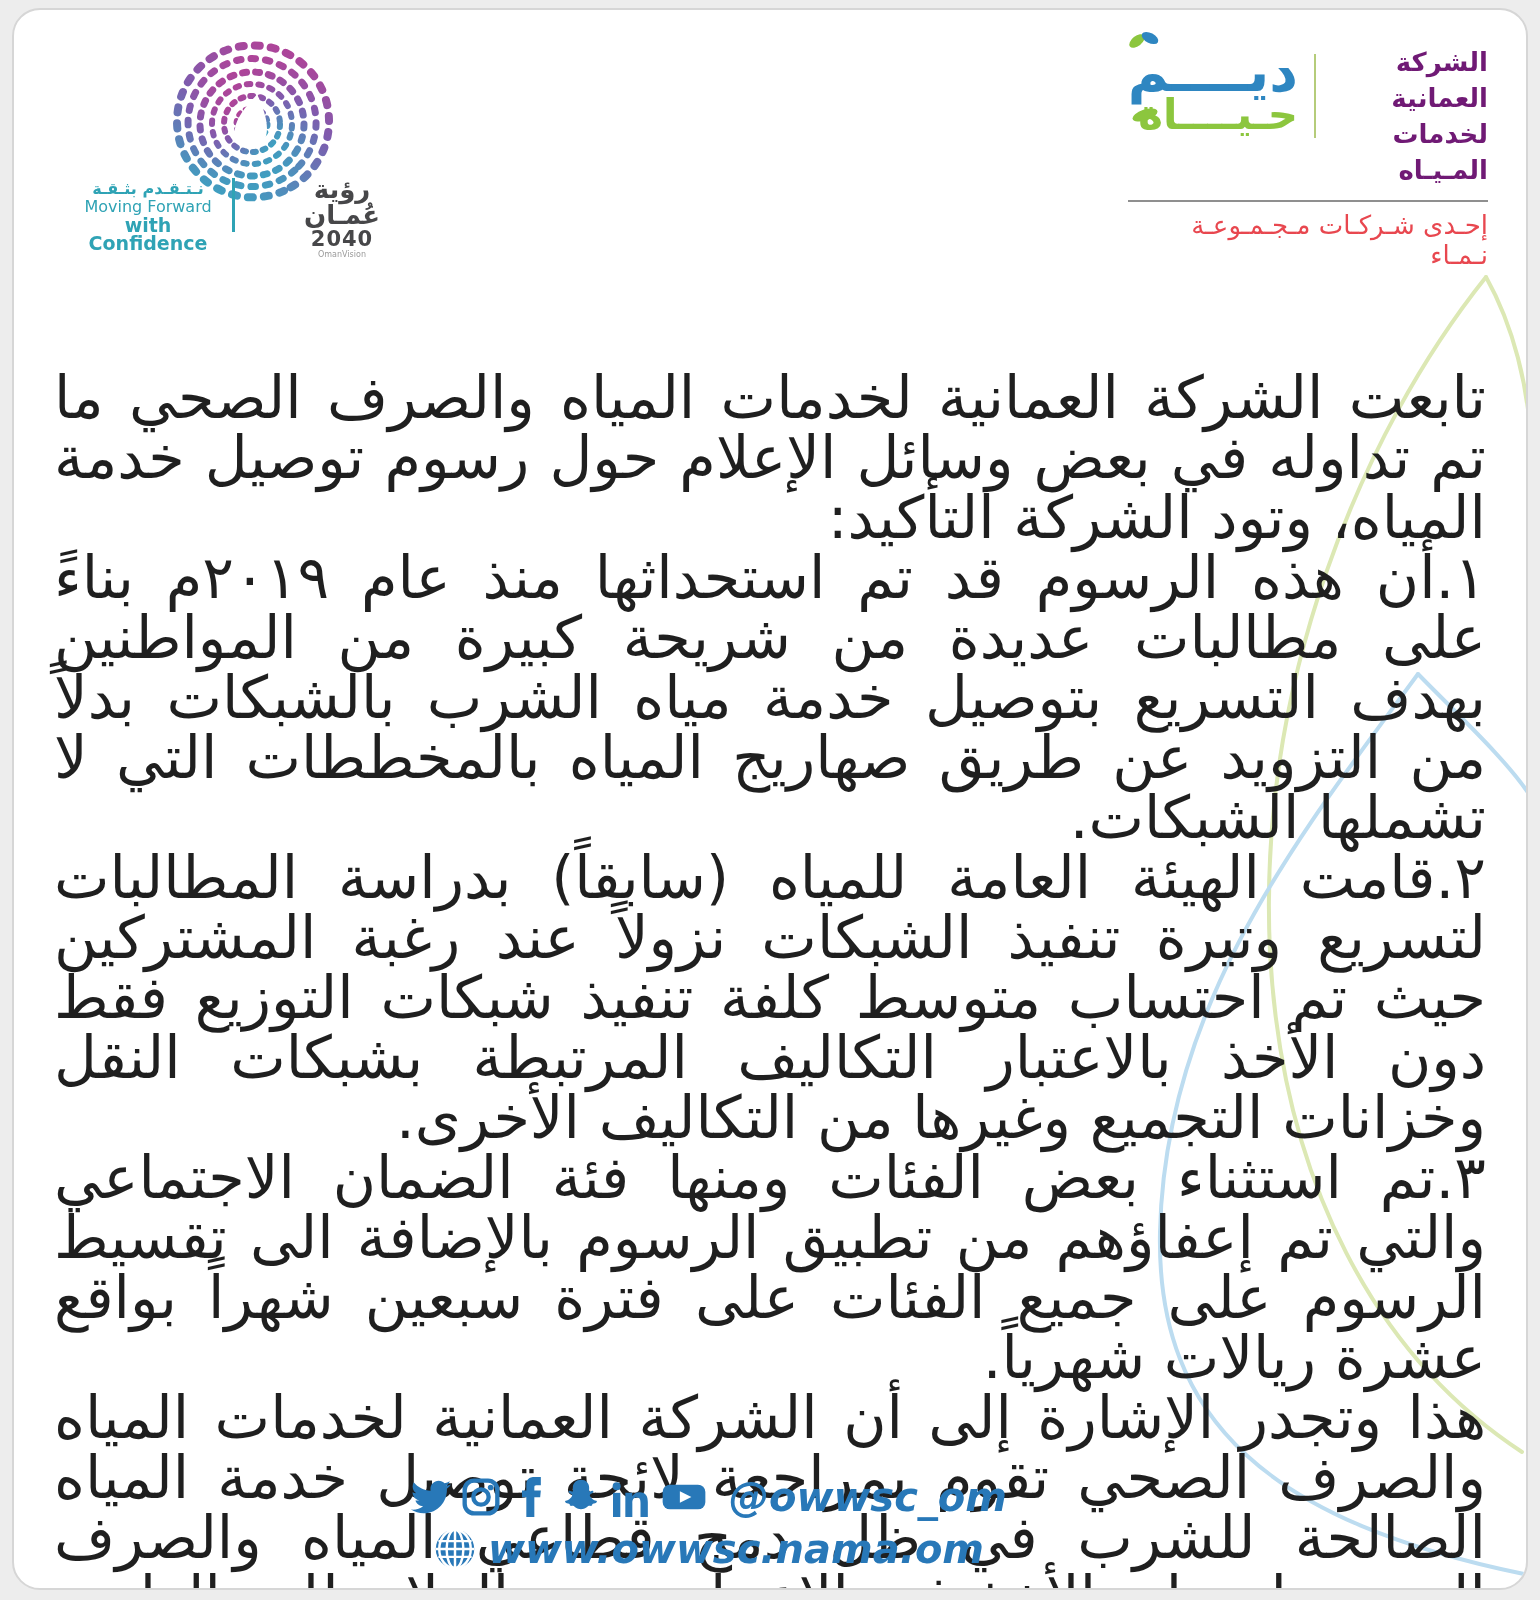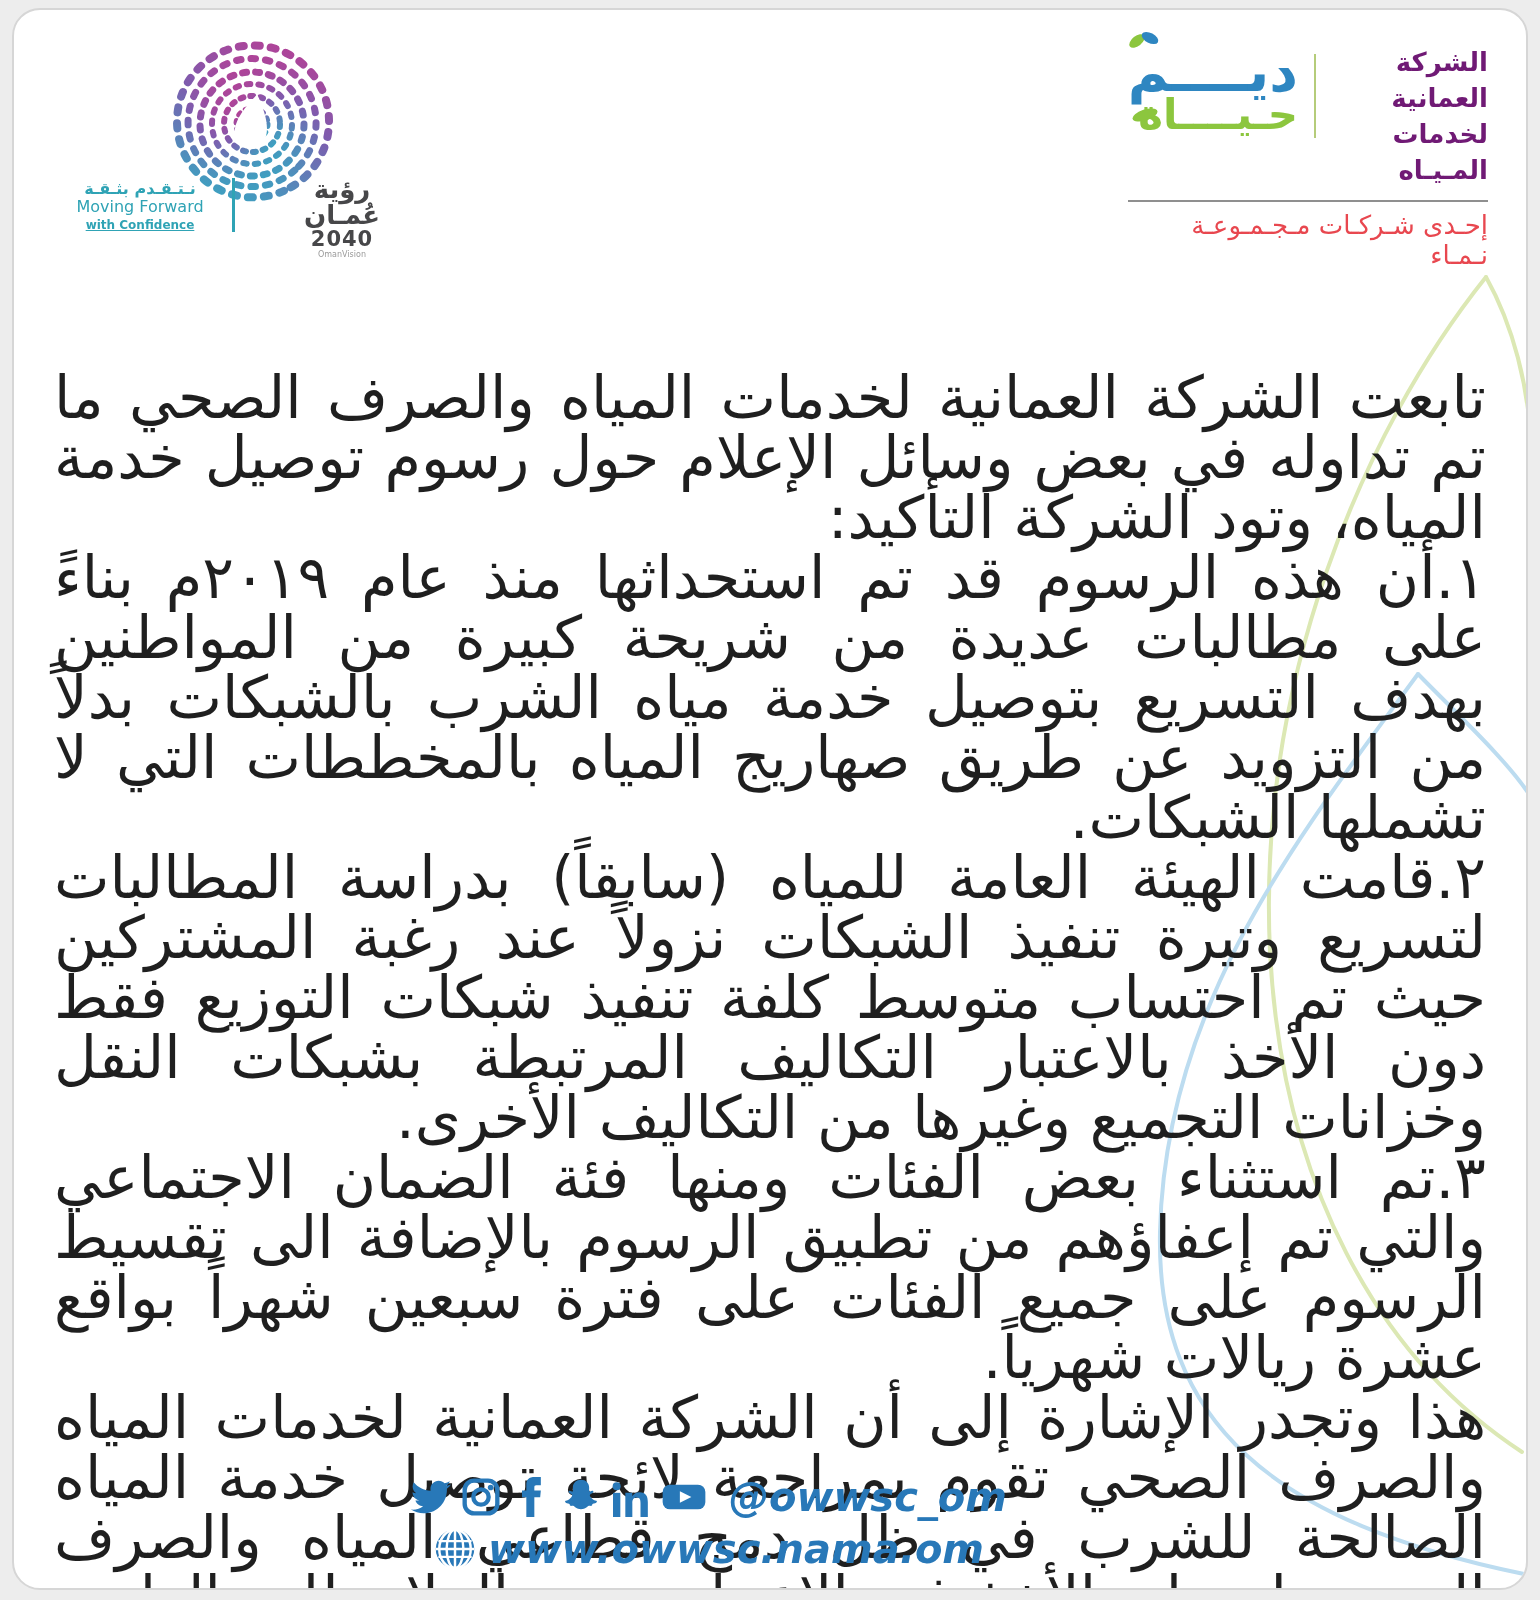--- a/index.html
+++ b/index.html
@@ -20,24 +20,24 @@
   .company-name{direction:rtl;text-align:right;color:#701a75;font-size:26px;font-weight:bold;line-height:36px;}
   .brand-line{height:2px;background:#8f8f8f;margin-top:12px;width:100%;}
   .group-tagline{direction:rtl;text-align:right;color:#e8474f;font-size:26px;font-weight:normal;margin-top:8px;}
   
   .vision-block{position:absolute;left:40px;top:18px;width:400px;height:210px;}
   .vision-swirl{position:absolute;left:68px;top:4px;}
   .vision-text{position:absolute;left:218px;top:148px;width:140px;text-align:center;direction:rtl;}
   .vision-ar{font-size:26px;font-weight:bold;color:#474749;line-height:26px;}
   .vision-year{font-size:21px;font-weight:bold;color:#474749;letter-spacing:1px;line-height:22px;}
   .vision-sub{font-size:8px;color:#9a9a9a;line-height:10px;}
-  .tagline-block{position:absolute;left:6px;top:152px;width:160px;text-align:center;color:#2fa3b5;}
+  .tagline-block{position:absolute;left:14px;top:152px;width:160px;text-align:center;color:#2fa3b5;}
   .tagline-ar{font-size:16px;font-weight:bold;letter-spacing:2px;direction:rtl;line-height:18px;}
   .tagline-en1{font-size:16px;line-height:18px;}
-  .tagline-en2{font-size:12px;font-weight:bold;line-height:18px;text-decoration:underline;}
+  .tagline-en2{font-size:19px;font-weight:bold;line-height:18px;}
   .tagline-sep{position:absolute;left:178px;top:150px;width:3px;height:54px;background:#2fa3b5;}
   
   .page-title{position:absolute;left:0;top:178px;width:100%;text-align:center;
     font-size:120px;font-weight:bold;color:#2b80c3;direction:rtl;}
   
   .article{position:absolute;left:40px;right:40px;top:358px;direction:rtl;text-align:justify;
     color:#1f1f1f;font-size:59px;line-height:60px;}
   .article p{margin:0;}
   
   .footer{position:absolute;left:0;bottom:16px;width:1390px;display:flex;flex-direction:column;align-items:center;gap:6px;font-style:italic;}

